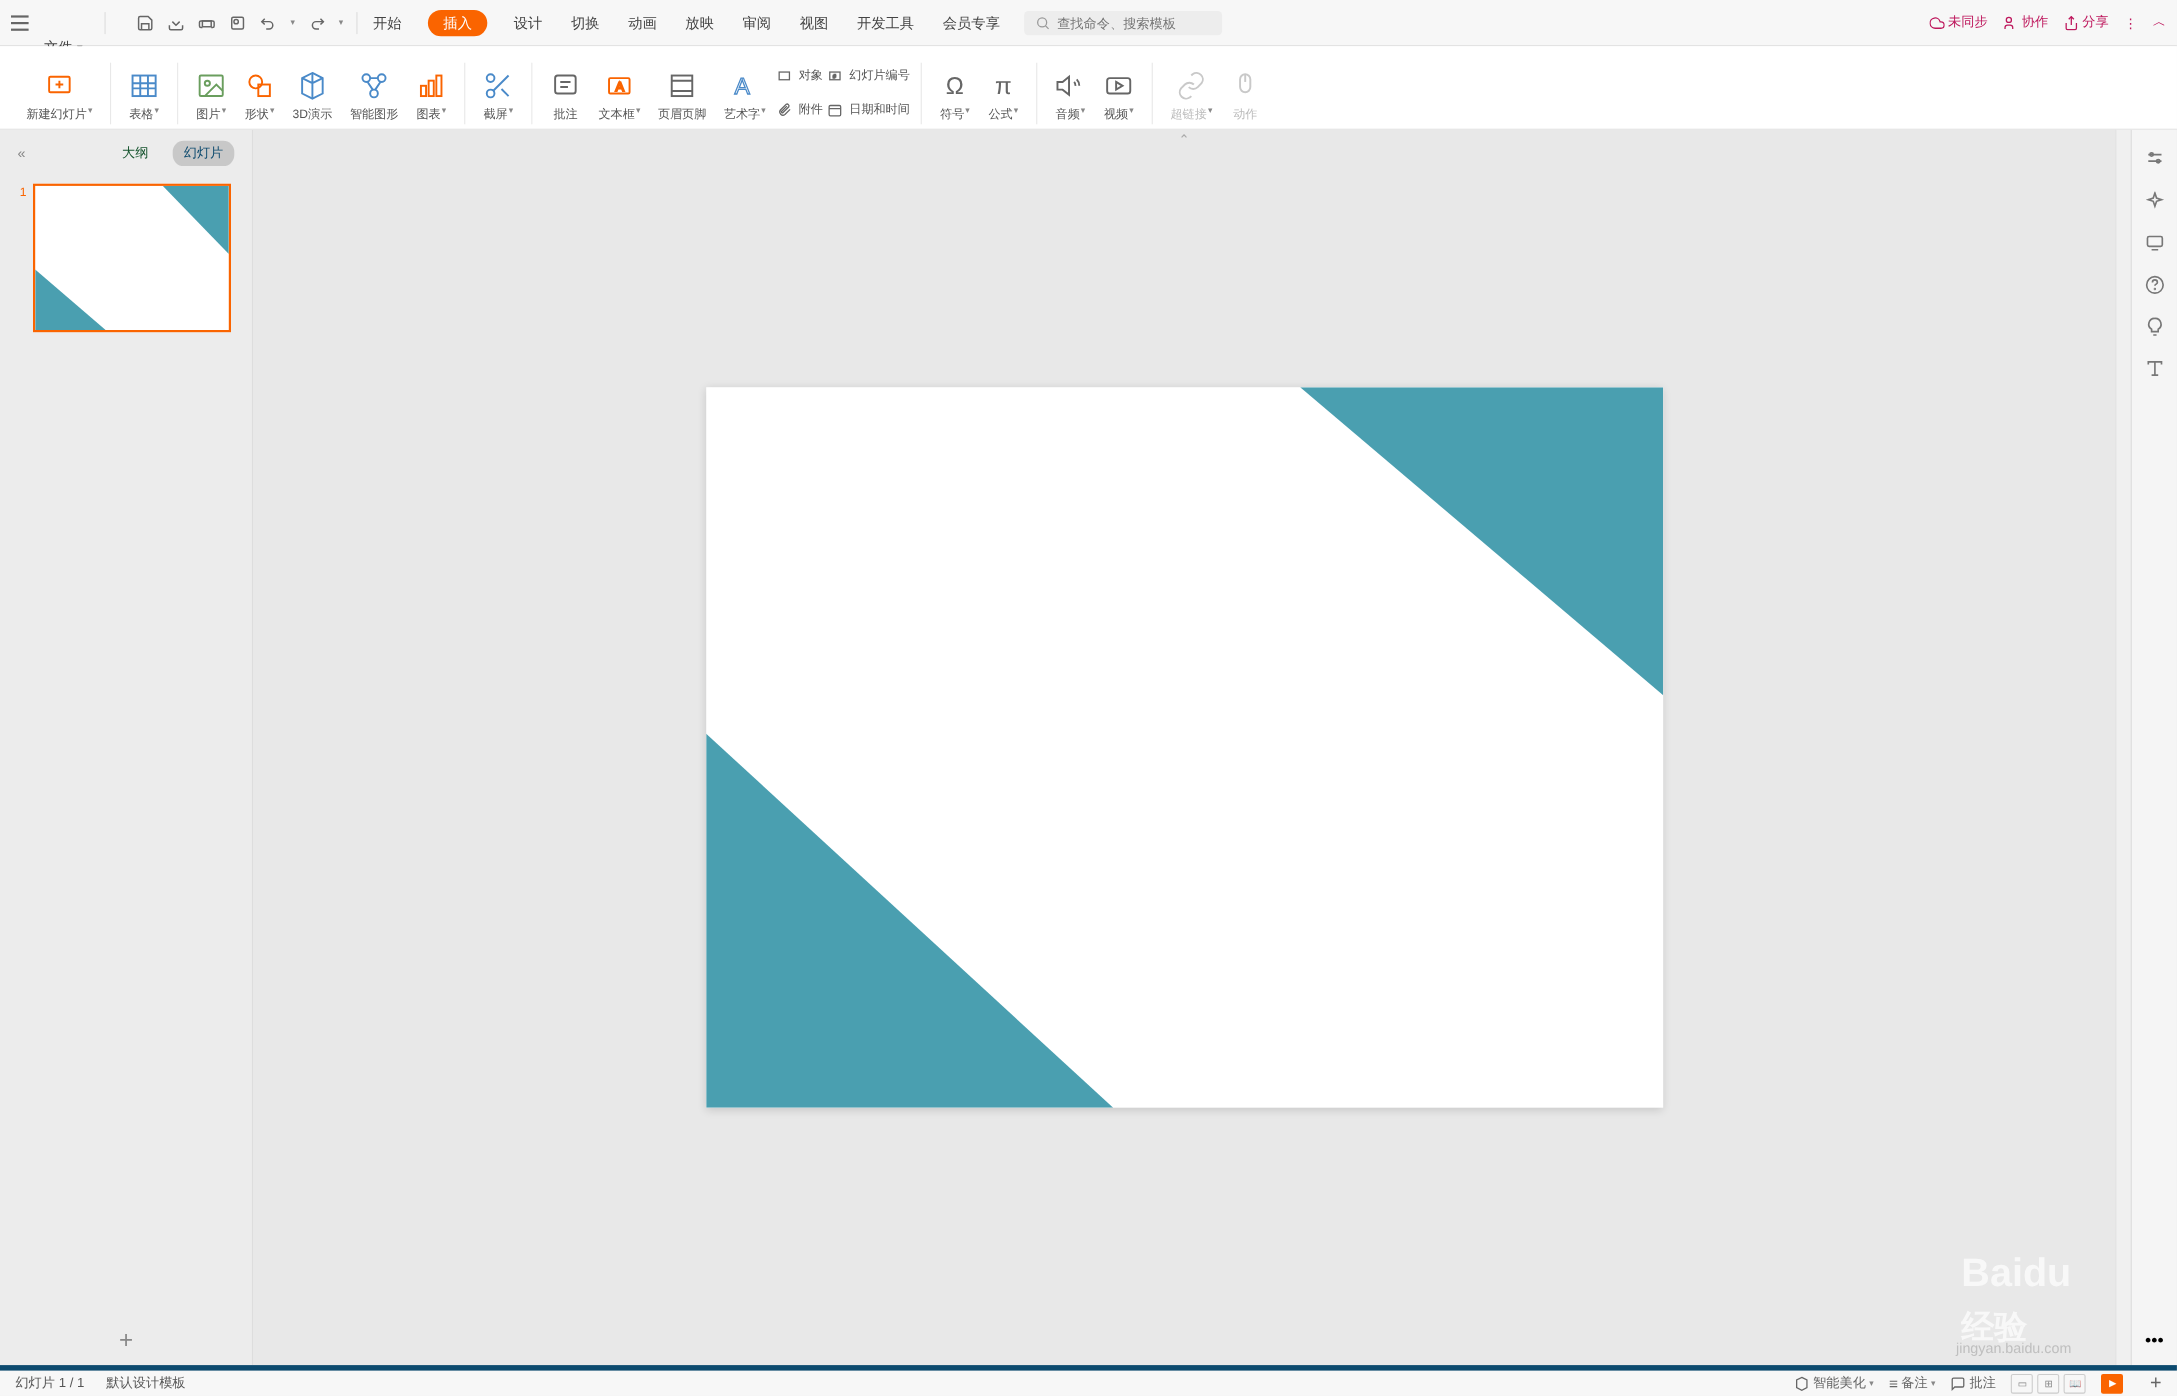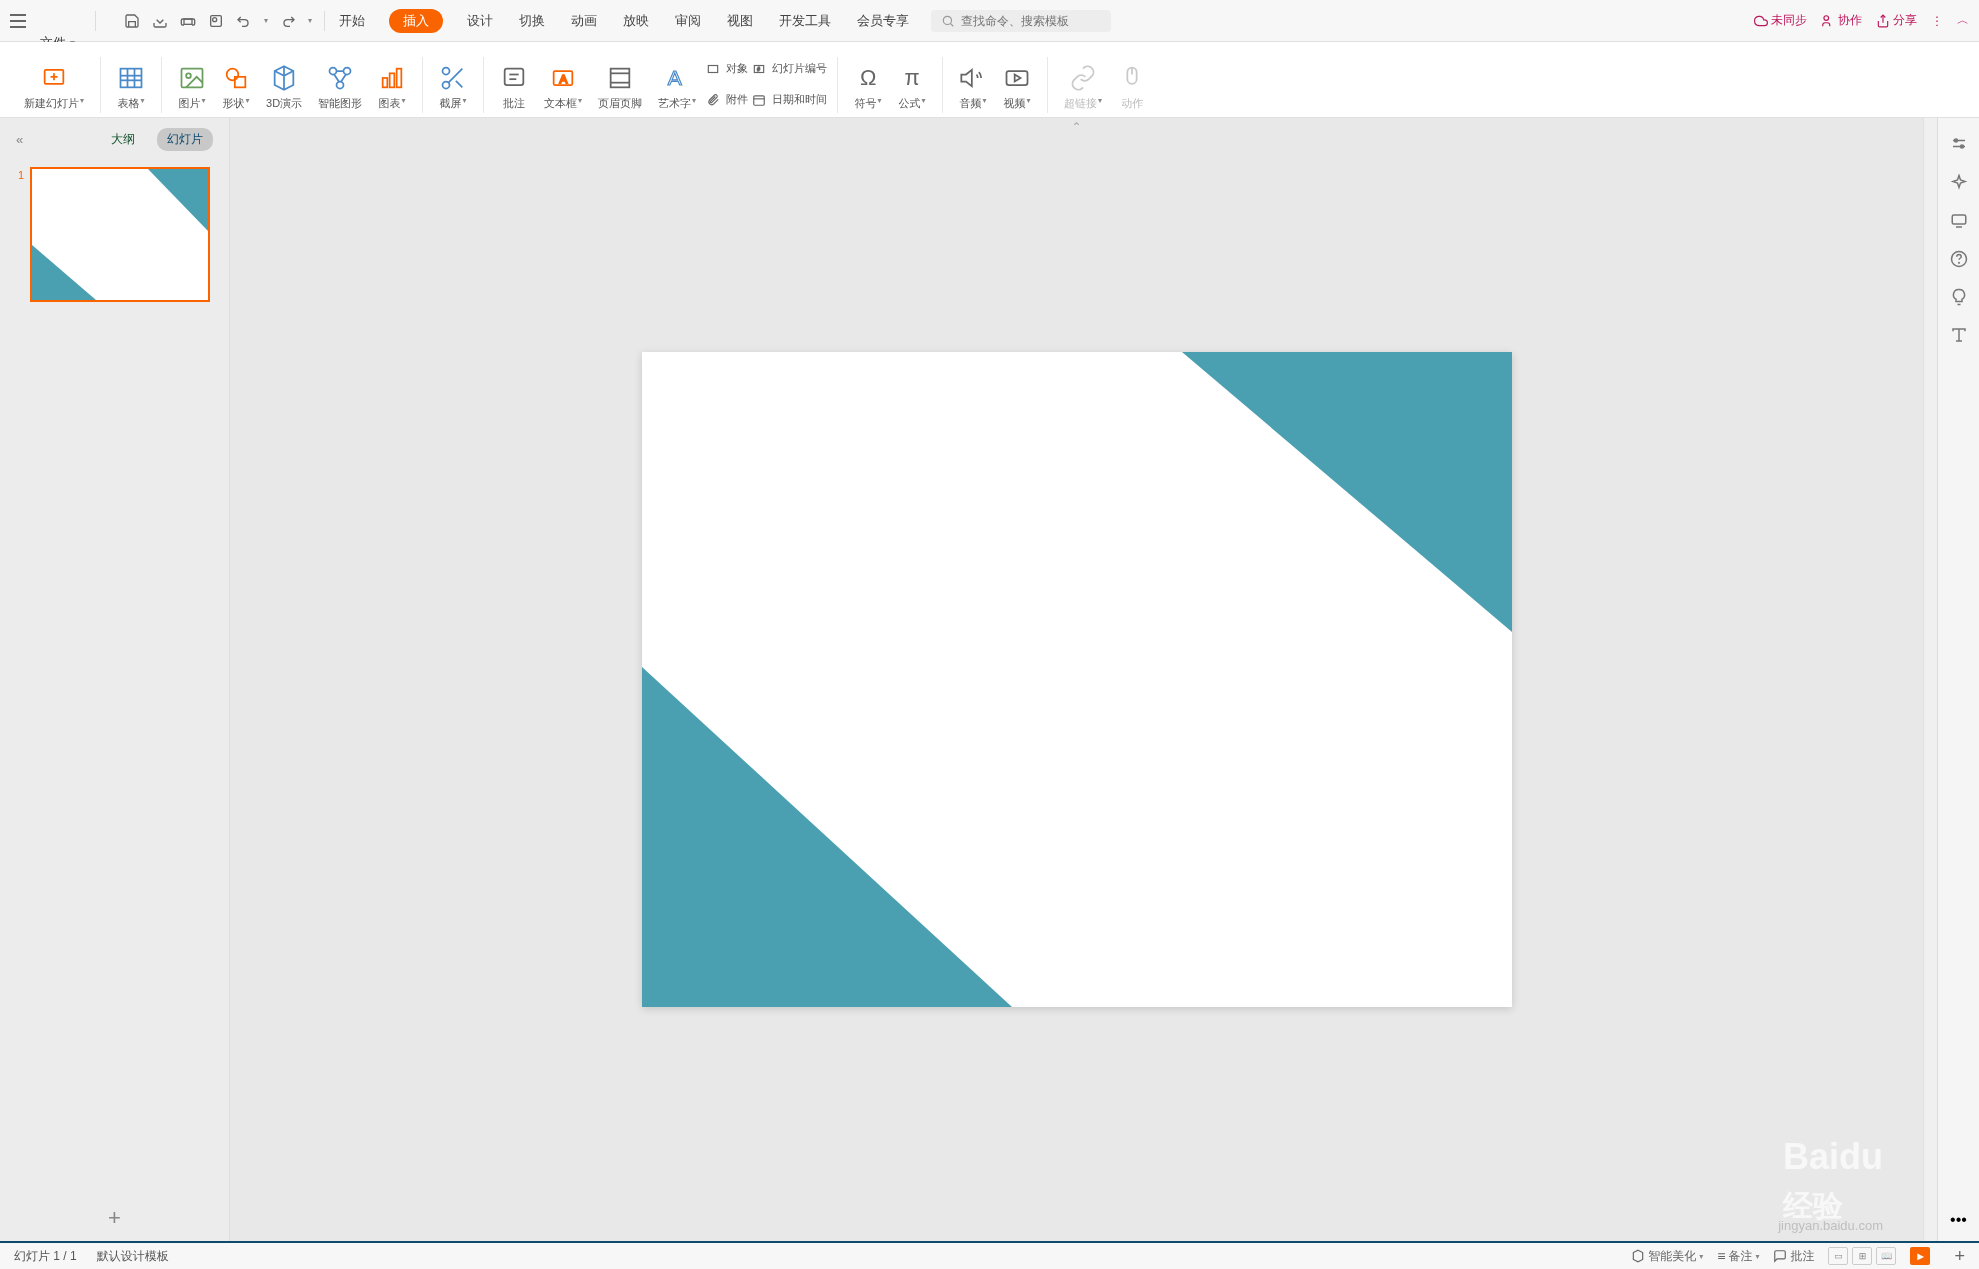--- a/index.html
+++ b/index.html
@@ -62,21 +62,21 @@
     .slide-canvas .tri1 { position: absolute; top: 0; right: 0; width: 0; height: 0; border-left: 330px solid transparent; border-top: 280px solid #4a9fb0; }
     .slide-canvas .tri2 { position: absolute; bottom: 0; left: 0; width: 0; height: 0; border-right: 370px solid transparent; border-bottom: 340px solid #4a9fb0; }
     .notes-bar { height: 32px; background: #ececec; border-top: 1px solid #ddd; display: flex; align-items: center; padding: 0 12px; gap: 10px; color: #888; font-size: 12px; }
     
     
     .right-tools { width: 42px; background: #f5f5f5; border-left: 1px solid #ddd; display: flex; flex-direction: column; align-items: center; padding-top: 18px; gap: 20px; position: relative; }
     .rt-icon { width: 18px; height: 18px; color: #777; cursor: pointer; }
     .vscroll { width: 14px; background: #f0f0f0; border-left: 1px solid #e0e0e0; position: relative; }
     
     
-    .status-bar { height: 28px; background: #f7f7f7; border-top: 2px solid #0c4a6e; display: flex; align-items: center; padding: 0 14px; font-size: 12px; color: #555; }
+    .status-bar { height: 28px; background: #f7f7f7; border-top: 5px solid #0c4a6e; display: flex; align-items: center; padding: 0 14px; font-size: 12px; color: #555; }
     .status-left { display: flex; gap: 20px; }
     .status-right { margin-left: auto; display: flex; gap: 14px; align-items: center; }
     .sr-item { display: flex; align-items: center; gap: 3px; cursor: pointer; color: #666; }
     .view-btns { display: flex; gap: 4px; }
     .view-btn { width: 20px; height: 18px; border: 1px solid #ccc; border-radius: 2px; cursor: pointer; display: flex; align-items: center; justify-content: center; font-size: 9px; color: #888; }
     .orange-box { width: 20px; height: 18px; background: #fa6400; border-radius: 2px; display: flex; align-items: center; justify-content: center; color: #fff; font-size: 8px; font-weight: bold; }
     
     .watermark { position: absolute; bottom: 14px; right: 40px; font-size: 36px; font-weight: bold; color: rgba(255,255,255,0.7); display: flex; align-items: baseline; gap: 8px; pointer-events: none; flex-direction: column; }
     .watermark .cn { font-size: 30px; }
     .watermark-url { position: absolute; bottom: 8px; right: 40px; font-size: 13px; color: rgba(180,180,180,0.8); pointer-events: none; }

